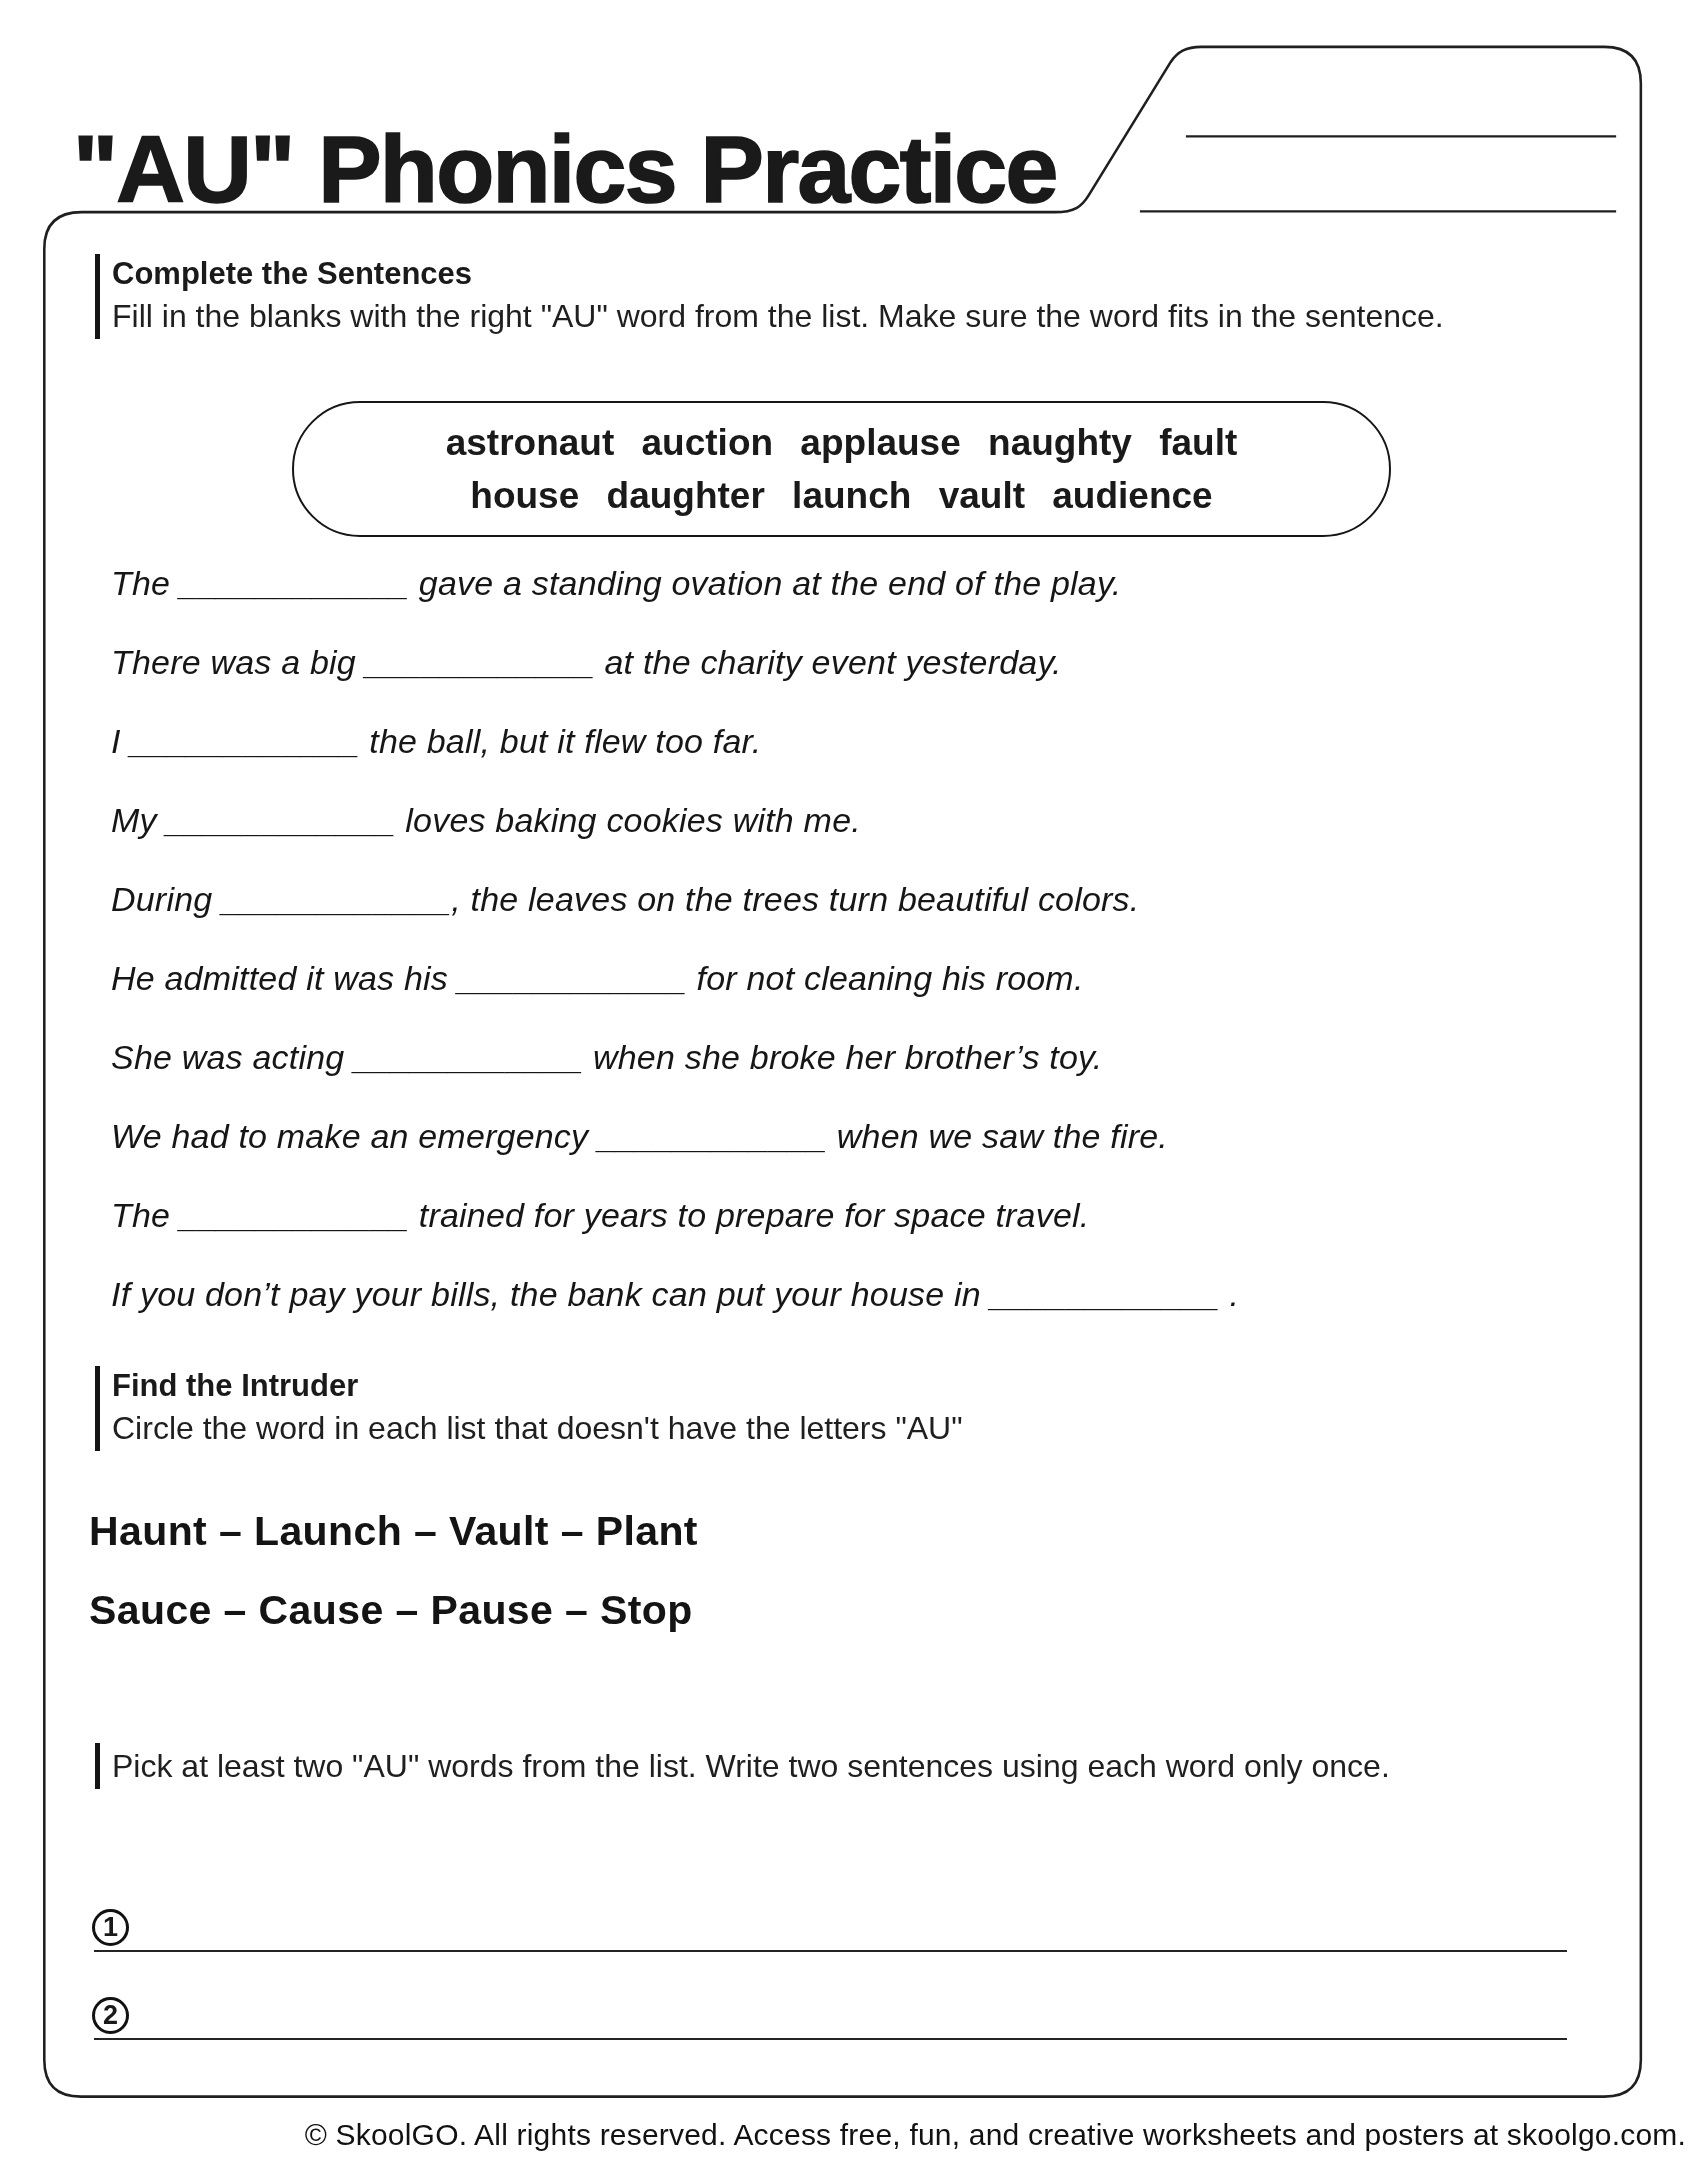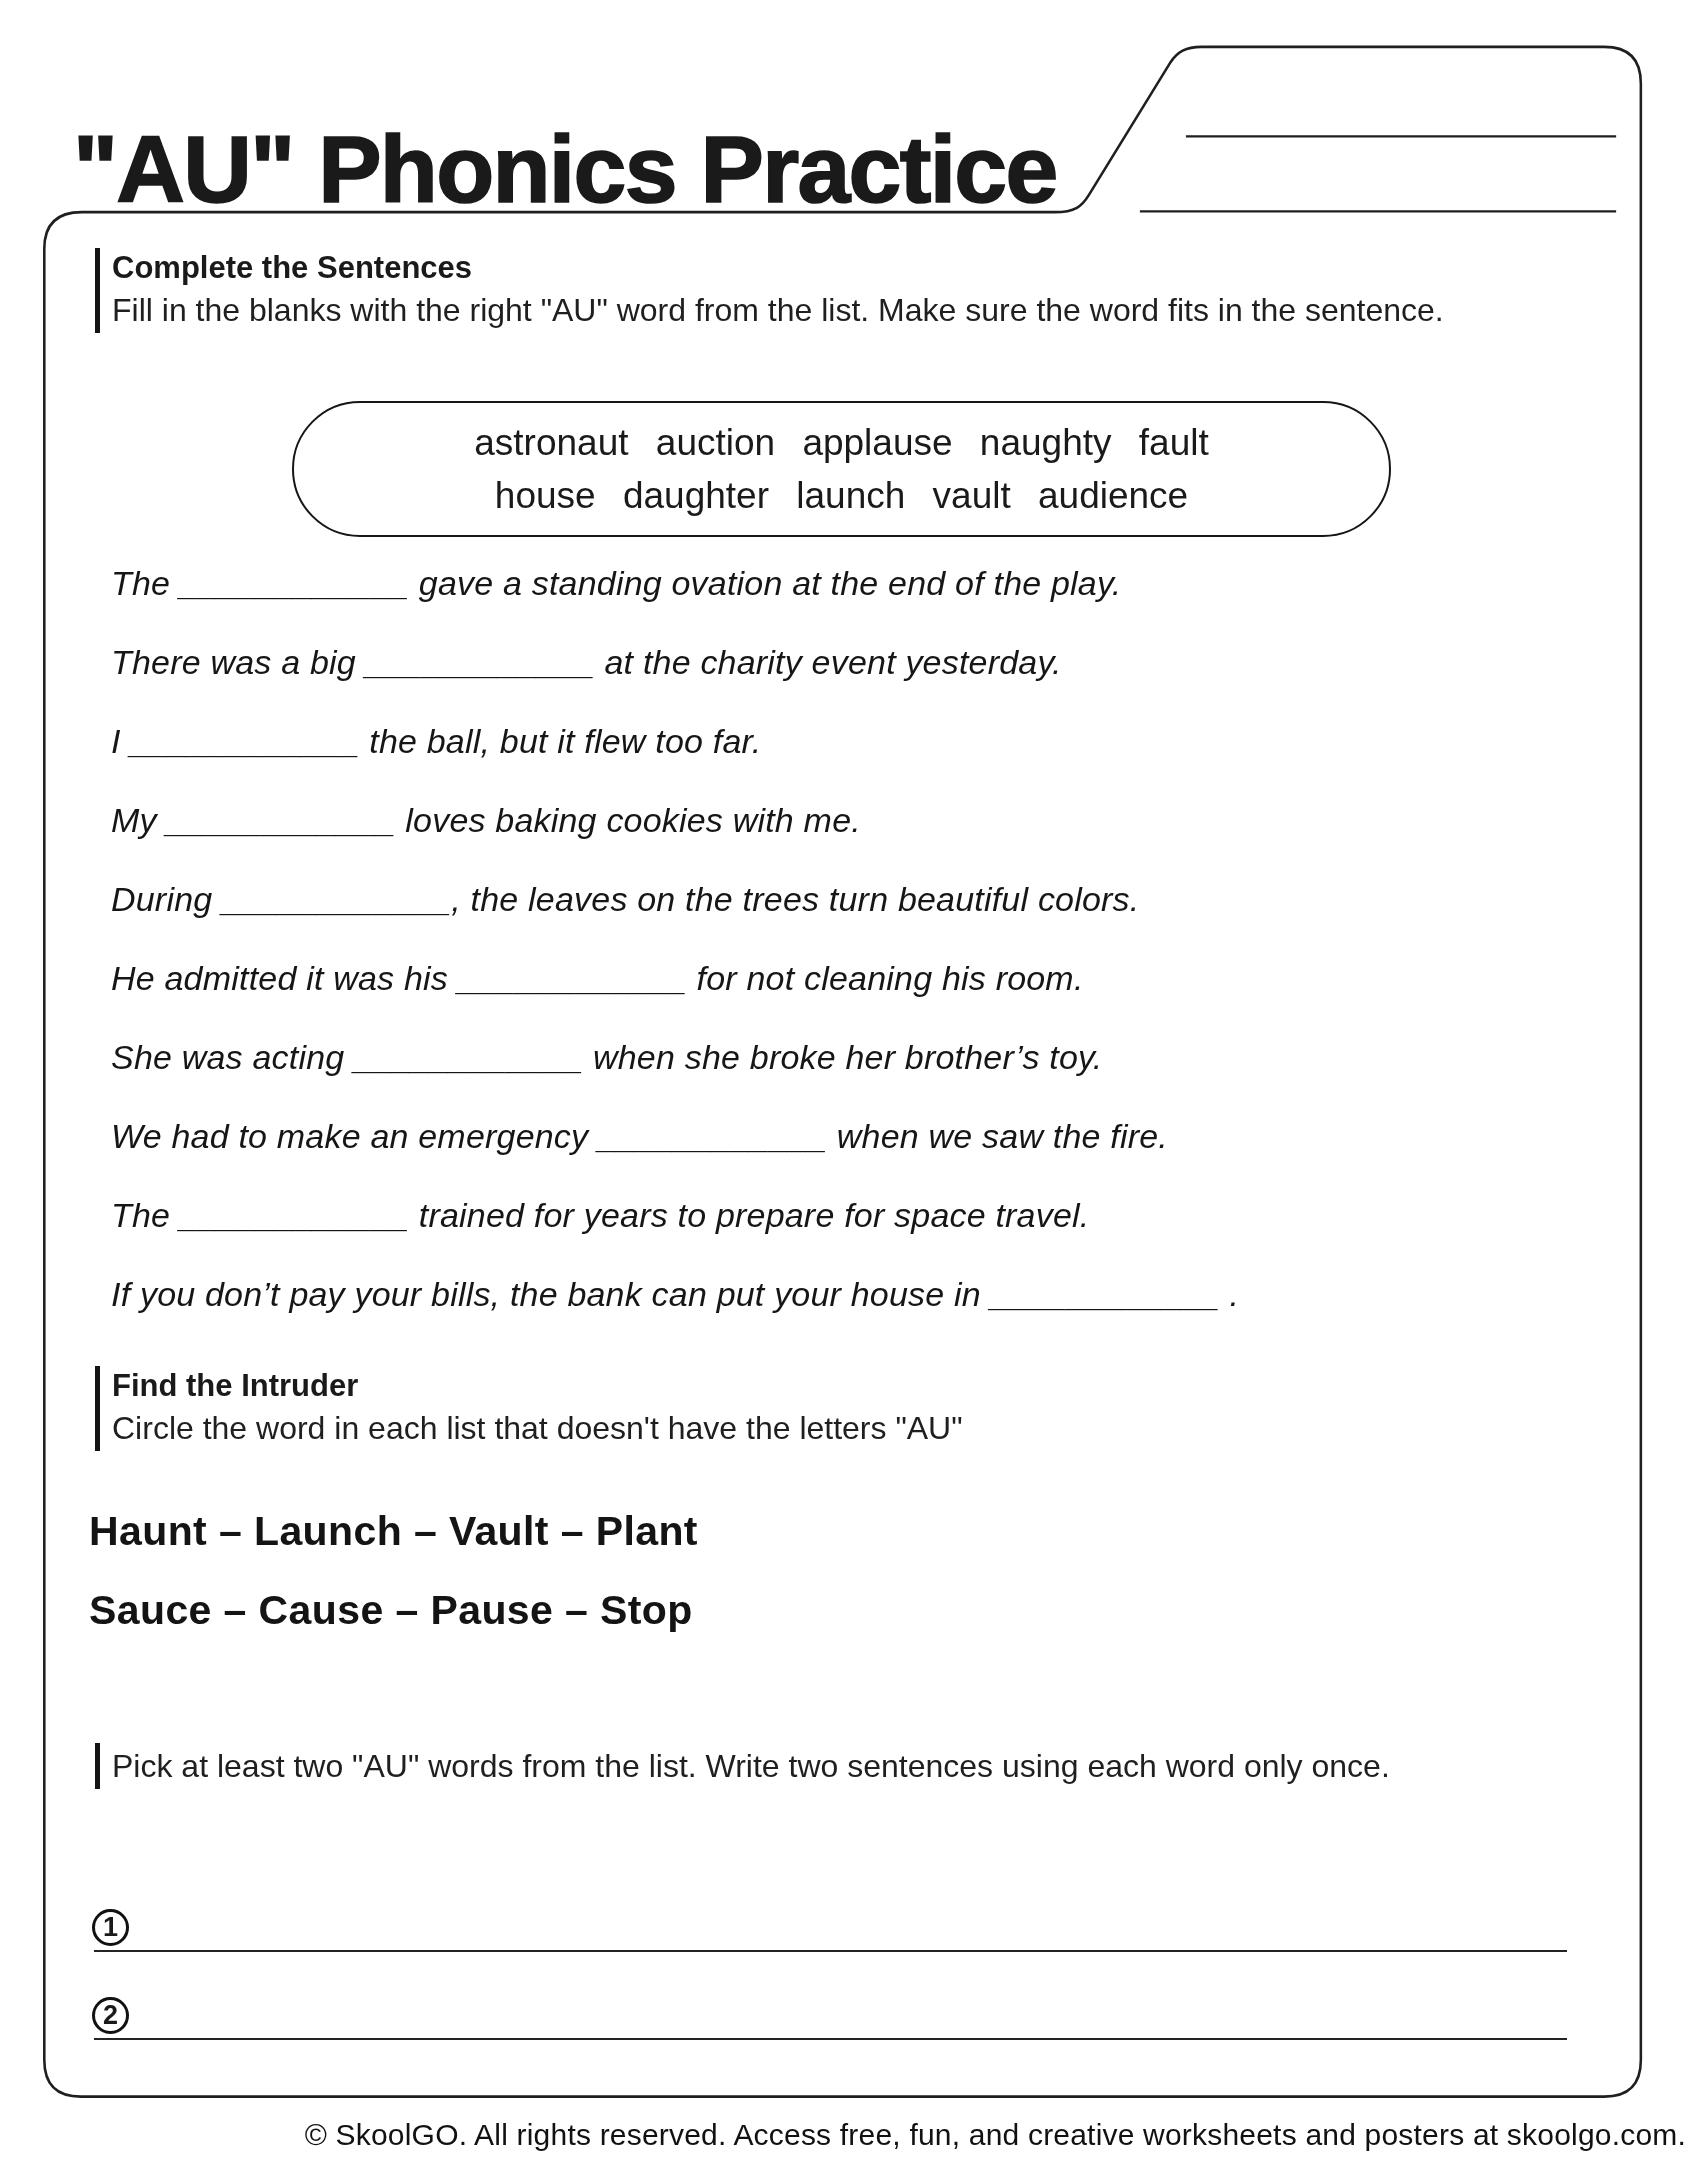--- a/index.html
+++ b/index.html
@@ -13,30 +13,30 @@
     position:absolute;left:73px;top:58px;line-height:1;
     font-size:95px;font-weight:700;letter-spacing:-1.7px;
     -webkit-text-stroke:1.7px #1a1a1a;white-space:nowrap;
   }
   .section-header{
     position:absolute;left:95px;
     border-left:5.1px solid #141414;padding-left:12px;
   }
   .section-title{font-size:31px;font-weight:700;line-height:39px;}
   .section-instruction{font-size:32px;font-weight:400;line-height:46px;color:#1f1f1f;}
-  #sec1-header{top:248px;width:1397px;}
+  #sec1-header{top:254px;width:1397px;}
   #sec2-header{top:1366px;width:1448px;}
   #sec3-header{top:1743px;width:1499px;}
   .word-bank{
     position:absolute;left:292px;top:401px;width:1099px;height:136px;
     border:2.6px solid #161616;border-radius:70px;box-sizing:border-box;
     display:flex;flex-direction:column;justify-content:center;align-items:center;
   }
   .word-bank-line{
-    font-size:37px;font-weight:400;line-height:53px;word-spacing:17px;
+    font-size:37px;font-weight:700;line-height:53px;word-spacing:17px;
     text-align:center;white-space:nowrap;
   }
   .sentences{position:absolute;left:111px;top:565px;width:1482px;font-style:italic;}
   .sentence{
     font-size:34px;line-height:37px;margin-bottom:42px;white-space:nowrap;
     color:#161616;letter-spacing:0.2px;
   }
   .intruder-lists{position:absolute;left:89px;top:1492px;width:1499px;}
   .intruder-line{
     font-size:41px;font-weight:700;line-height:79px;height:79px;

